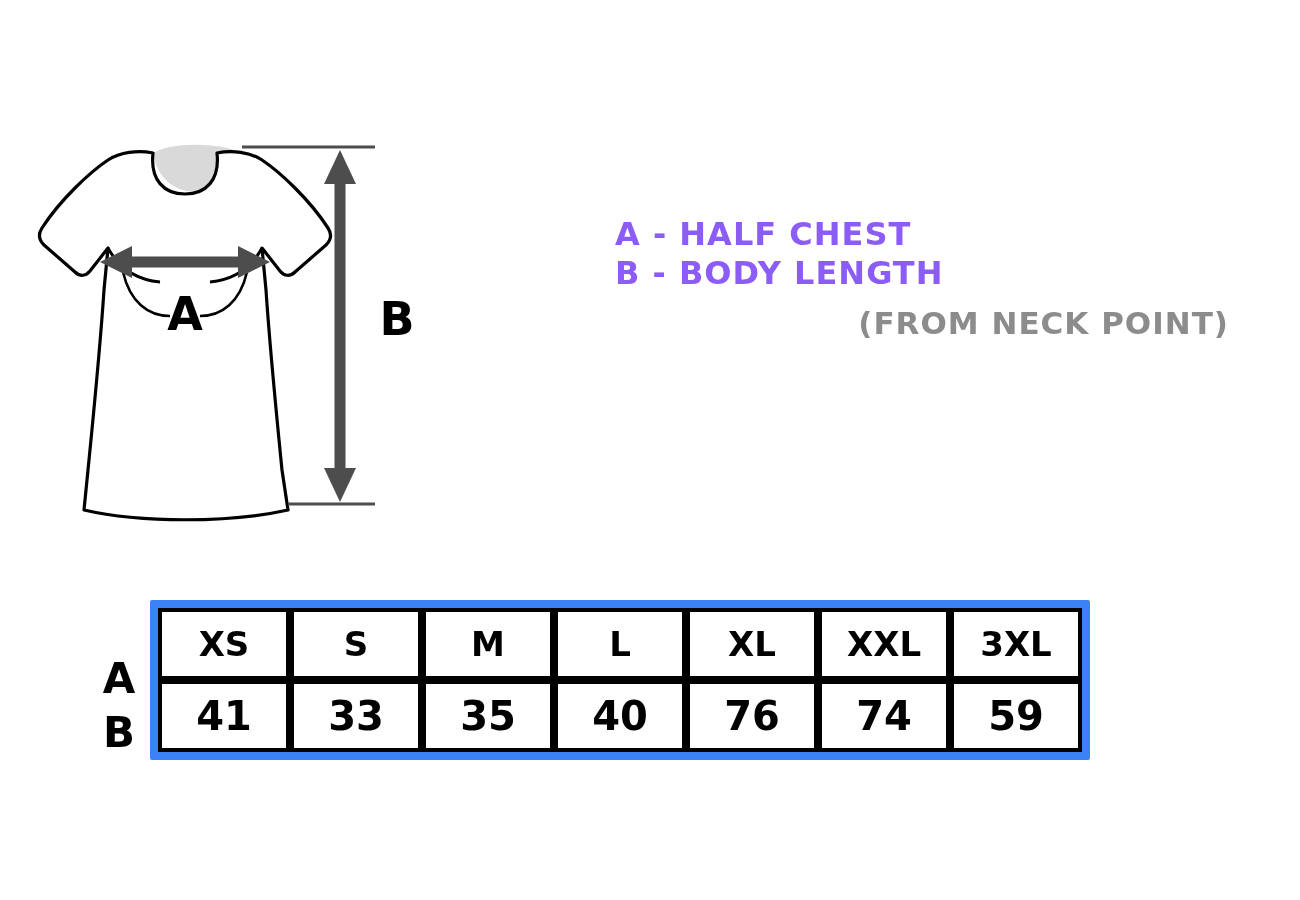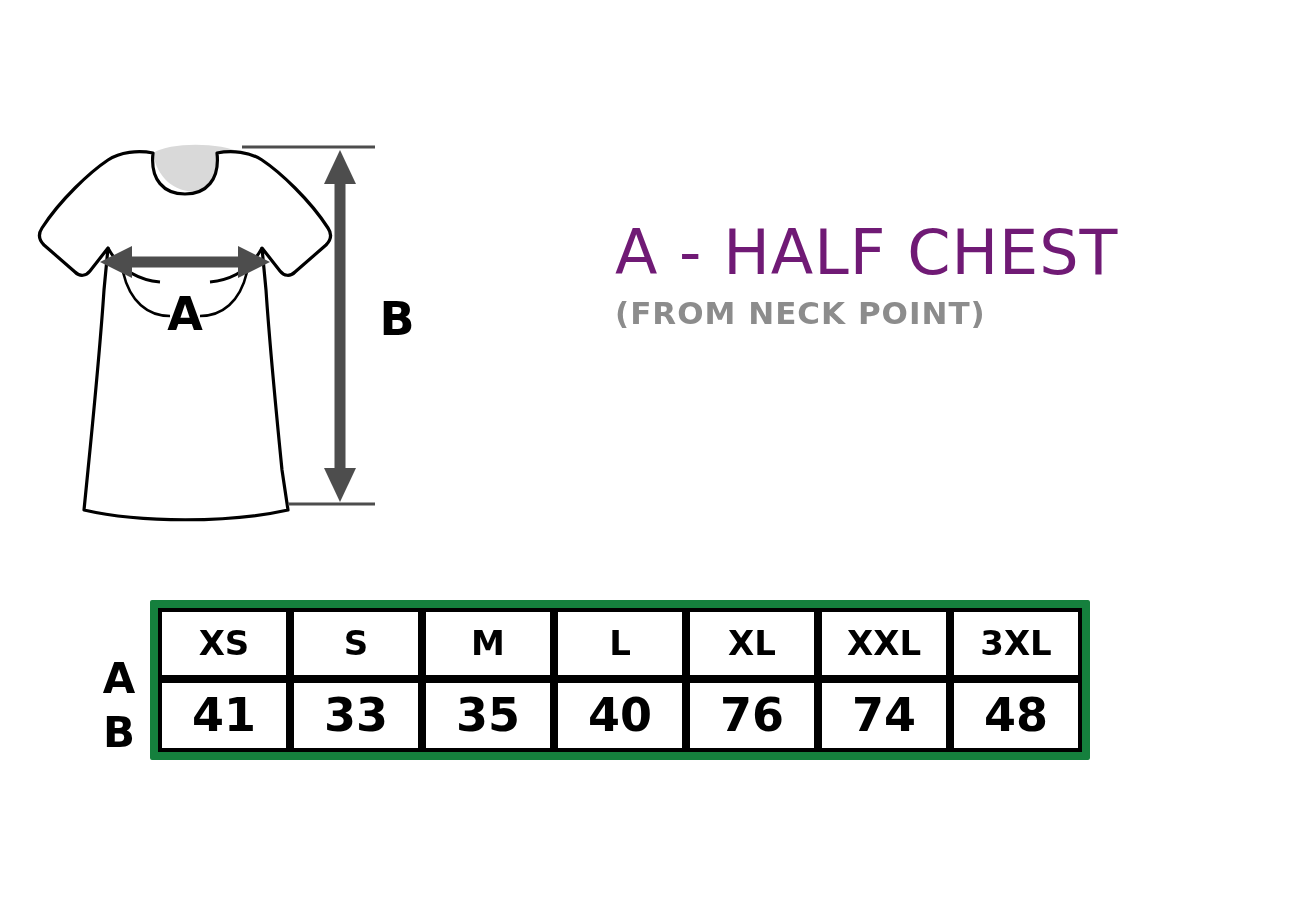--- a/index.html
+++ b/index.html
@@ -26,35 +26,35 @@
   }
 
   
   #legend {
     position: absolute;
     left: 615px;
     top: 215px;
     width: 620px;
   }
   .legend-line {
-    font-weight: normal;
-    font-size: 62px;
+    font-weight: bold;
+    font-size: 32px;
     letter-spacing: 1px;
     line-height: 1.22;
     white-space: nowrap;
-    color: #701a75;
+    color: #8b5cf6;
   }
   .legend-sub {
     font-weight: bold;
     font-size: 31px;
     letter-spacing: 1px;
     color: #8c8c8c;
-    text-align: left;
+    text-align: right;
     padding-right: 6px;
-    margin-top: 4px;
+    margin-top: 12px;
     white-space: nowrap;
   }
 
   
   #size-table-wrap {
     position: absolute;
     left: 88px;
     top: 600px;
     display: flex;
     align-items: stretch;
@@ -75,29 +75,29 @@
     align-items: center;
     justify-content: center;
     font-weight: bold;
     font-size: 42px;
     line-height: 1;
   }
   table.size-table {
     border-collapse: separate;
     border-spacing: 0;
     background: #000000;
-    border: 8px solid #15803d;
+    border: 8px solid #3b82f6;
     border-radius: 2px;
   }
   table.size-table td {
     background: #ffffff;
     border: 4px solid #000000;
     text-align: center;
     font-weight: bold;
-    font-size: 46px;
+    font-size: 40px;
     width: 124px;
     height: 44px;
     padding: 2px 0;
     line-height: 1;
   }
   table.size-table tr.header-row td {
     font-size: 34px;
   }
 </style>
 </head>
@@ -151,20 +151,21 @@
       <line x1="320" y1="55" x2="320" y2="355" stroke="#4d4d4d" stroke-width="11"></line>
       <polygon points="320,30 304,64 336,64" fill="#4d4d4d"></polygon>
       <polygon points="320,382 304,348 336,348" fill="#4d4d4d"></polygon>
     </g>
     <text x="377" y="215" text-anchor="middle" font-family="DejaVu Sans, sans-serif" font-size="46" font-weight="bold" fill="#000000">B</text>
   </svg>
 </div>
 
 <div id="legend">
   <div class="legend-line">A - HALF CHEST</div>
+  <div class="legend-line">B - BODY LENGTH</div>
   <div class="legend-sub">(FROM NECK POINT)</div>
 </div>
 
 <div id="size-table-wrap">
   <div id="row-labels">
     <div class="row-label-spacer"></div>
     <div class="row-label">A</div>
     <div class="row-label">B</div>
   </div>
 
@@ -179,17 +180,17 @@
         <td>XXL</td>
         <td>3XL</td>
       </tr>
       <tr>
         <td>41</td>
         <td>33</td>
         <td>35</td>
         <td>40</td>
         <td>76</td>
         <td>74</td>
-        <td>48</td>
+        <td>59</td>
       </tr>
     </tbody>
   </table>
 </div>
 
 </body></html>

